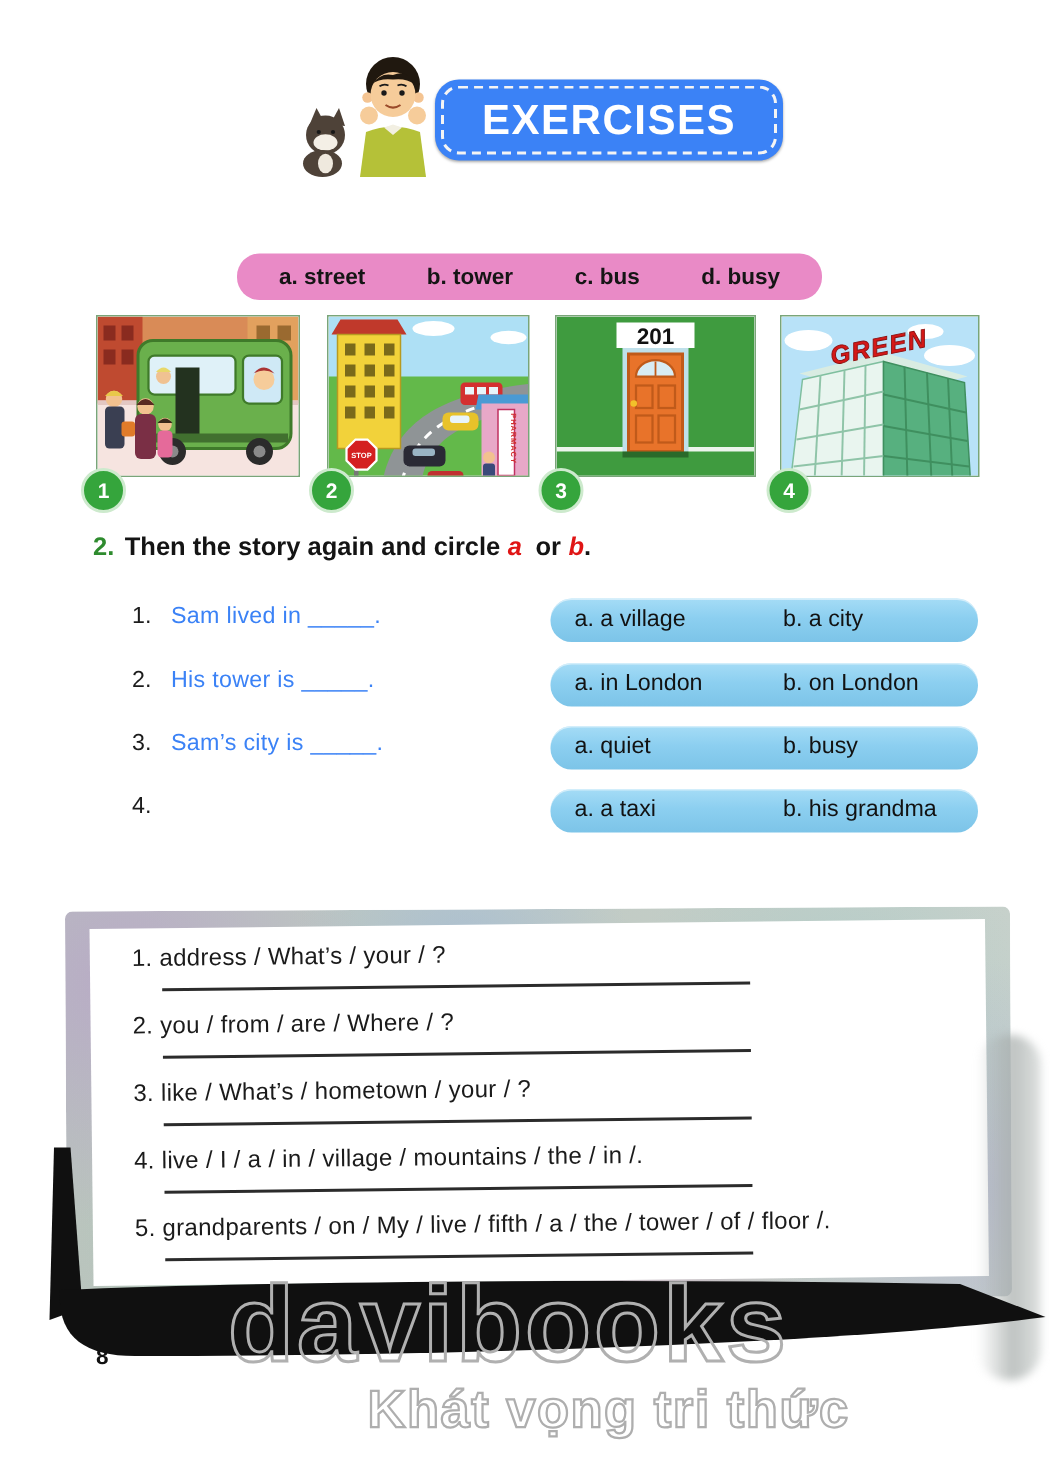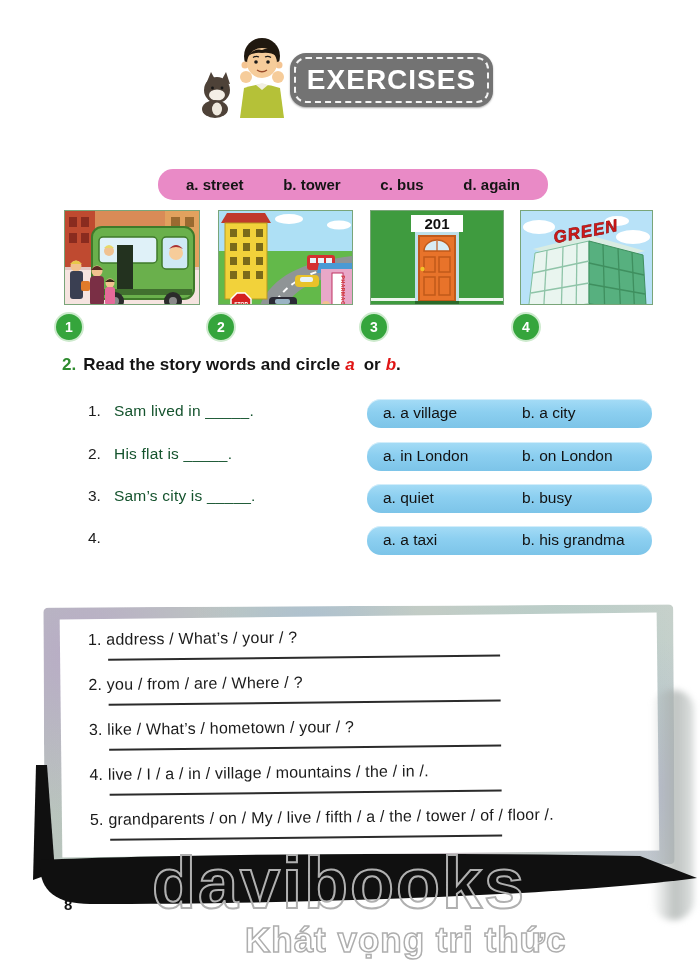--- a/index.html
+++ b/index.html
@@ -1,47 +1,47 @@
 <!DOCTYPE html>
 <html><head>
 <meta charset="utf-8">
 <style>
   html,body{margin:0;padding:0;background:#ffffff;}
   #page{position:relative;width:700px;height:976px;background:#ffffff;overflow:hidden;
         font-family:"Liberation Sans",sans-serif;color:#151515;}
 
   
-  .banner{position:absolute;left:290px;top:53px;width:203px;height:54px;background:#737373;
+  .banner{position:absolute;left:290px;top:53px;width:232px;height:54px;background:#3b82f6;
           border-radius:16px;box-shadow:0 1px 2px rgba(0,0,0,.35);}
   .banner .dash{position:absolute;inset:4px;border:2px dashed #f4f4f4;border-radius:12px;}
   .banner .txt{position:absolute;inset:0;display:flex;align-items:center;justify-content:center;
                color:#fff;font-size:28px;font-weight:800;letter-spacing:1px;}
   #mascot{position:absolute;left:198px;top:32px;width:114px;height:86px;}
 
   
   .h{position:absolute;left:62px;font-size:17px;font-weight:700;color:#141414;white-space:nowrap;}
   .hnum{color:#2e8b2e;margin-right:7px;}
   .red{color:#e01515;font-style:italic;margin-left:5px;}
   .conj{margin-left:9px;}
 
   
   .pinkbar{position:absolute;left:158px;top:169px;width:390px;height:31px;background:#e98ac6;
            border-radius:15px;display:flex;align-items:center;justify-content:space-between;
            padding:0 28px;box-sizing:border-box;font-size:15px;font-weight:700;}
 
   
-  .pic{position:absolute;top:210px;height:95px;border:1px solid #79a579;box-sizing:border-box;
+  .pic{position:absolute;top:210px;height:108px;border:1px solid #79a579;box-sizing:border-box;
        overflow:hidden;background:#fff;}
   .badge{position:absolute;width:30px;height:30px;border-radius:50%;background:#35a53c;
          border:2px solid #cdeacd;box-sizing:border-box;color:#fff;font-size:14px;font-weight:700;
          display:flex;align-items:center;justify-content:center;z-index:5;}
 
   
   .qnum{position:absolute;left:88px;font-size:15.5px;color:#1c1c1c;}
-  .qtext{position:absolute;left:114px;font-size:15.5px;color:#14532d;letter-spacing:.2px;}
+  .qtext{position:absolute;left:114px;font-size:15.5px;color:#3b82f6;letter-spacing:.2px;}
   .pill{position:absolute;left:367px;width:285px;height:29px;border-radius:14px;
         background:linear-gradient(180deg,#a5dcf6 0%,#8ccfF0 45%,#7cc4e8 100%);
         box-shadow:inset 0 1px 0 rgba(255,255,255,.5);}
   .pill .a{position:absolute;left:16px;top:5px;font-size:15.5px;color:#121212;text-align:center;}
   .pill .b{position:absolute;left:155px;top:5px;font-size:15.5px;color:#121212;}
 
   
   #box{position:absolute;left:44px;top:606px;width:630px;height:260px;border-radius:5px;
        transform:rotate(-.3deg);
        background:
@@ -109,21 +109,21 @@
   <div class="banner">
     <div class="dash"></div>
     <div class="txt">EXERCISES</div>
   </div>
 
 
   <div class="pinkbar">
     <span>a. street</span>
     <span>b. tower</span>
     <span>c. bus</span>
-    <span>d. again</span>
+    <span>d. busy</span>
   </div>
 
   <div class="pic" style="left:64px;width:136px">
     <svg width="134" height="110" viewBox="0 0 134 110">
       <rect x="0" y="0" width="134" height="58" fill="#d98b57"></rect>
       <rect x="0" y="0" width="30" height="58" fill="#bf4a30"></rect>
       <rect x="4" y="6" width="8" height="10" fill="#8a2b1f"></rect>
         <rect x="16" y="6" width="8" height="10" fill="#8a2b1f"></rect>
       <rect x="4" y="22" width="8" height="10" fill="#8a2b1f"></rect>
         <rect x="16" y="22" width="8" height="10" fill="#8a2b1f"></rect>
@@ -257,32 +257,32 @@
       <text x="66" y="26" font-size="17" font-weight="900" font-style="italic" fill="#d41818" stroke="#8a0f0f" stroke-width="0.6" text-anchor="middle" letter-spacing="1" transform="rotate(-11 66 26)">GREEN</text>
     </svg>
   </div>
 
   <div class="badge" style="left:54px;top:312px">1</div>
   <div class="badge" style="left:206px;top:312px">2</div>
   <div class="badge" style="left:359px;top:312px">3</div>
   <div class="badge" style="left:511px;top:312px">4</div>
 
   <div class="h" style="top:355px">
-    <span class="hnum">2.</span><span>Read the story words and circle</span><span class="red">a</span><span class="conj">or</span><span class="red">b</span><span>.</span>
+    <span class="hnum">2.</span><span>Then the story again and circle</span><span class="red">a</span><span class="conj">or</span><span class="red">b</span><span>.</span>
   </div>
 
   <span class="qnum" style="top:402px">1.</span>
   <span class="qtext" style="top:402px">Sam lived in _____.</span>
   <div class="pill" style="top:399px">
     <span class="a">a. a village</span>
     <span class="b">b. a city</span>
   </div>
 
   <span class="qnum" style="top:445px">2.</span>
-  <span class="qtext" style="top:445px">His flat is _____.</span>
+  <span class="qtext" style="top:445px">His tower is _____.</span>
   <div class="pill" style="top:442px">
     <span class="a">a. in London</span>
     <span class="b">b. on London</span>
   </div>
 
   <span class="qnum" style="top:487px">3.</span>
   <span class="qtext" style="top:487px">Sam’s city is _____.</span>
   <div class="pill" style="top:484px">
     <span class="a">a. quiet</span>
     <span class="b">b. busy</span>

